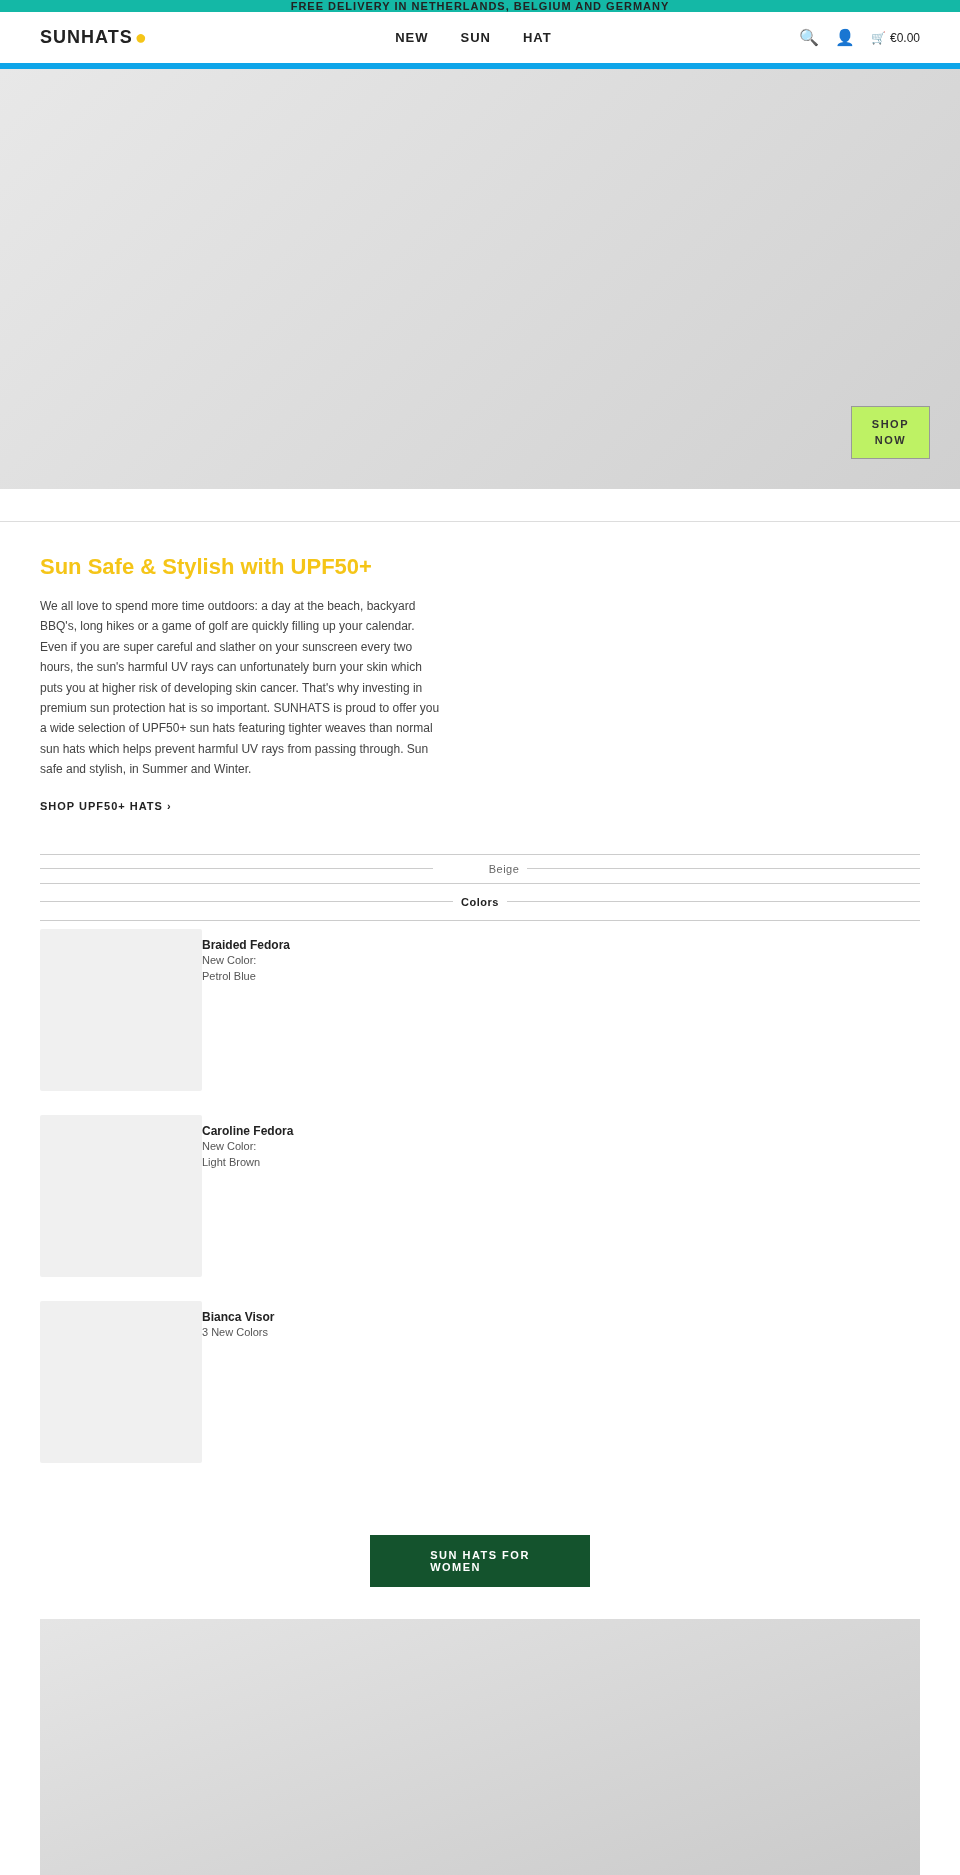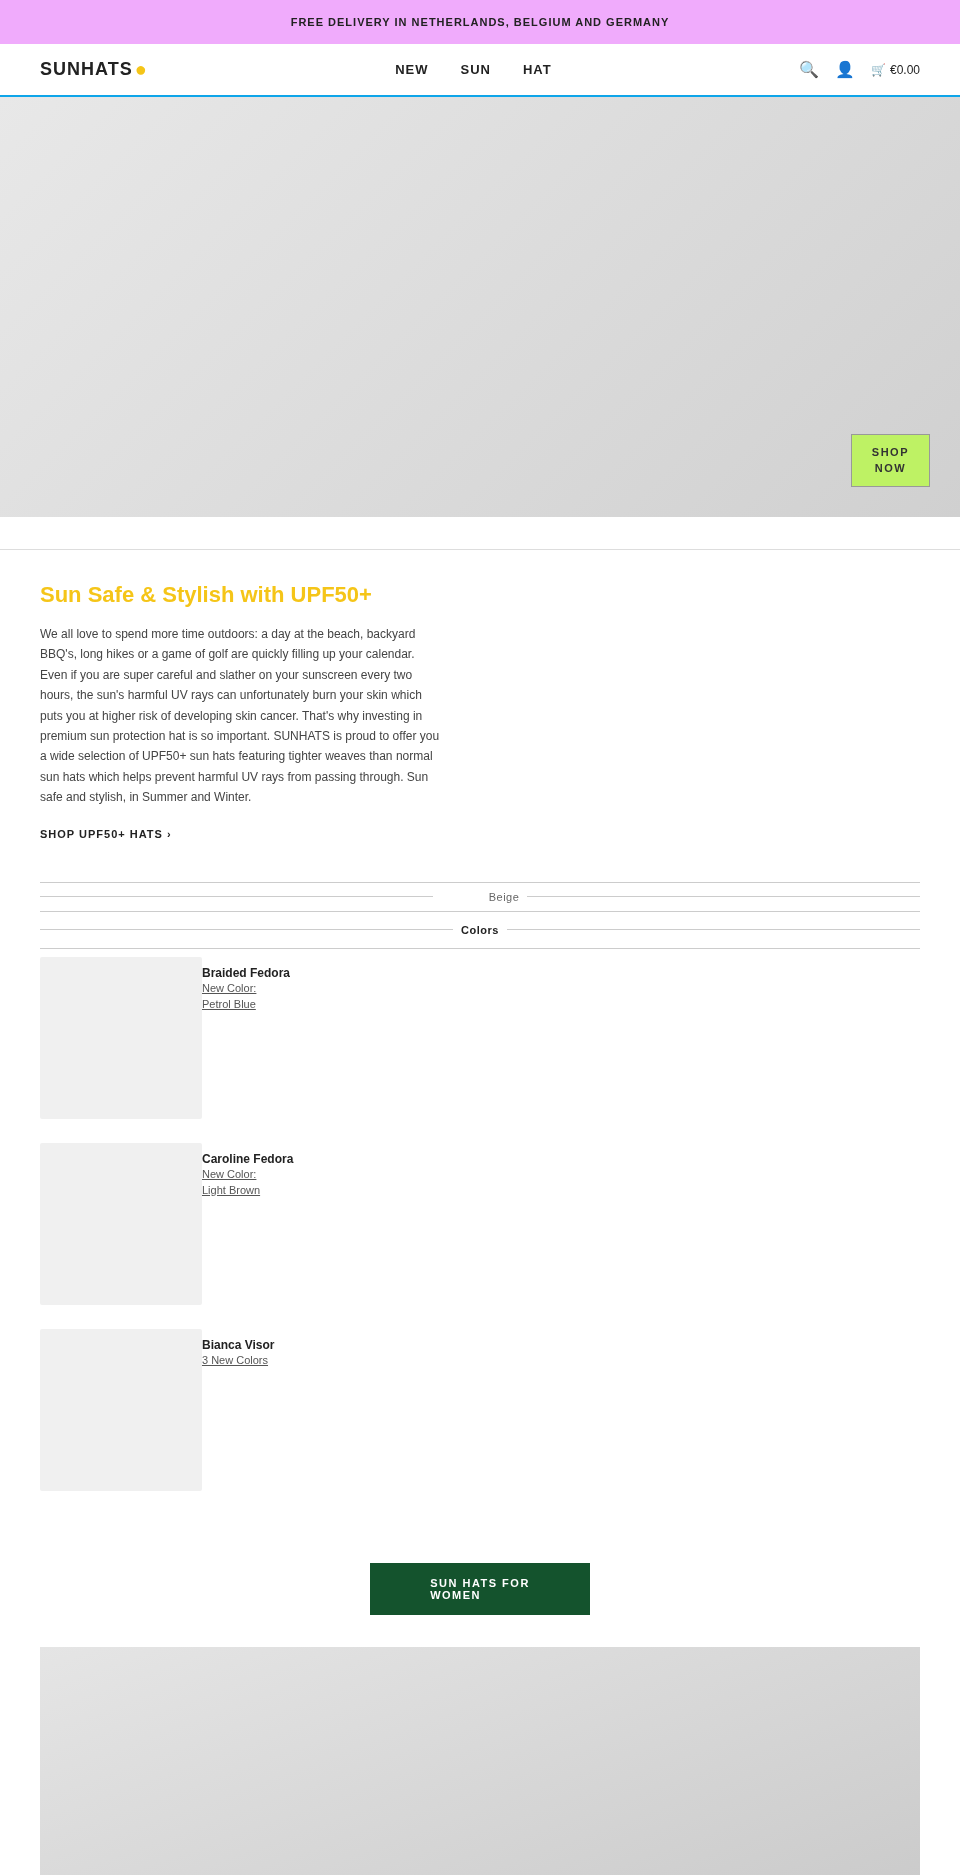--- a/index.html
+++ b/index.html
@@ -1,36 +1,36 @@
 <!DOCTYPE html>
 <html lang="en"><head>
   <meta charset="utf-8">
   <meta name="viewport" content="width=960">
   <style>
     * { box-sizing: border-box; margin: 0; padding: 0; }
     body { font-family: Arial, Helvetica, sans-serif; background: #fff; width: 960px; }
 
     
     .top-banner {
-      background: #f0abfc;
+      background: #14b8a6;
       text-align: center;
-      padding: 16px 0;
+      padding: 0 0;
       font-size: 11px;
       font-weight: 600;
       letter-spacing: 1px;
       color: #222;
     }
 
     
     header {
       display: flex;
       align-items: center;
       justify-content: space-between;
       padding: 14px 40px;
-      border-bottom: 2px solid #0ea5e9;
+      border-bottom: 6px solid #0ea5e9;
     }
     .logo {
       font-size: 18px;
       font-weight: 700;
       letter-spacing: 1px;
       color: #222;
       display: flex;
       align-items: center;
       gap: 2px;
     }
@@ -143,21 +143,20 @@
     .product-name {
       font-size: 12px;
       font-weight: 700;
       color: #222;
       line-height: 1.4;
     }
     .product-sub {
       font-size: 11px;
       color: #555;
       line-height: 1.4;
-      text-decoration: underline;
     }
 
     
     .cta-wrap {
       display: flex;
       justify-content: center;
       padding: 16px 0 32px;
     }
     .cta-btn {
       background: #14532d;

